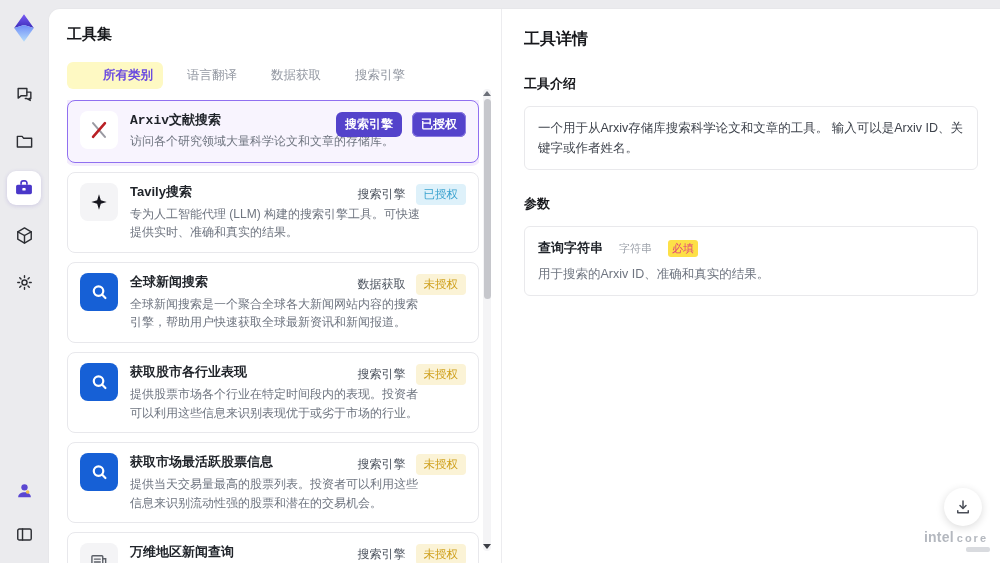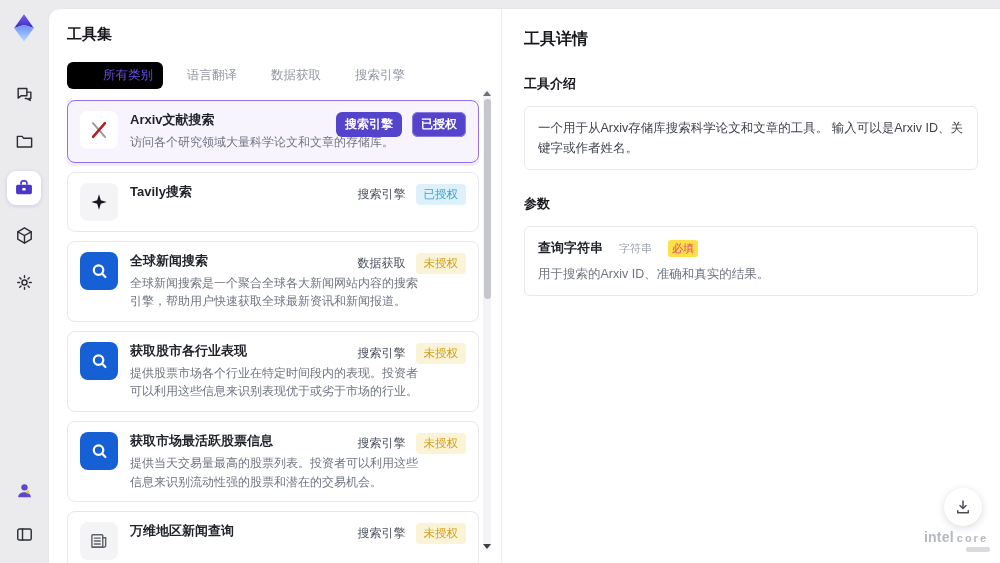--- a/index.html
+++ b/index.html
@@ -17,25 +17,25 @@
 
   
   .main { position:absolute; left:48px; top:8px; right:0; bottom:0; background:#fff; border-top-left-radius:12px; border:1px solid #e7e7ea; border-right:none; border-bottom:none; display:flex; overflow:hidden; }
 
   
   .list-panel { width:452px; flex-shrink:0; position:relative; }
   .list-inner { padding:16px 0 0 18px; }
   .list-title { font-size:15px; font-weight:bold; color:#17181c; }
   .tabs { display:flex; gap:14px; align-items:center; margin-top:18px; }
   .tab { font-size:12.5px; color:#9297a1; padding:5px 10px; border-radius:6px; cursor:pointer; white-space:nowrap; }
-  .tab.active { background:#000000; color:#6a4be0; font-weight:normal;padding-left:36px; }
+  .tab.active { background:#fef9c3; color:#6a4be0; font-weight:bold;padding-left:36px; }
   .cards { margin-top:11px; width:412px; height:476px; overflow:hidden; display:flex; flex-direction:column; gap:9px; }
 
   .tool-card { position:relative; border:1px solid #e8e8ec; border-radius:8px; background:#fff; padding:10px 12px; display:flex; gap:12px; cursor:pointer; flex-shrink:0; }
-  .tool-card.selected { border:1.5px solid #9070f0; background:#f8f4fe; box-shadow:0 0 0 3px #f3ecfd; }
+  .tool-card.selected { border:1.5px solid #9070f0; background:#f8f4fe; box-shadow:0 0 0 3px #f3ecfd;font-family:Liberation Mono, monospace; }
   .tool-icon { width:38px; height:38px; border-radius:8px; background:#f4f4f6; display:flex; align-items:center; justify-content:center; flex-shrink:0; overflow:hidden; }
   .selected .tool-icon { background:#fff; }
   .tool-icon.icon-globalnews, .tool-icon.icon-stock { background:#1660d6; }
   .tool-body { width:296px; }
   .tool-name { font-size:13px; font-weight:bold; color:#1f2329; max-width:230px; }
   .tool-desc { font-size:12px; color:#6f7580; line-height:1.55; margin-top:4px; }
   .tool-tags { position:absolute; top:11px; right:12px; display:flex; gap:10px; align-items:center; }
   .tag-category { font-size:12px; color:#4d545f; white-space:nowrap; }
   .auth-badge { font-size:11.5px; padding:3px 8px; border-radius:4px; white-space:nowrap; }
   .auth-badge.yes { background:#def1fa; color:#3ba3cf; }
@@ -183,20 +183,21 @@
             </div>
           </div>
           <div class="tool-card">
             <span class="tool-icon icon-tavily">
               <svg width="20" height="20" viewBox="0 0 24 24">
                 <path d="M12 2.8l2.2 7L21.2 12l-7 2.2-2.2 7-2.2-7-7-2.2 7-2.2z" fill="#17171f"></path>
               </svg>
             </span>
             <div class="tool-body">
               <div class="tool-name">Tavily搜索</div>
+              <div class="tool-desc">专为人工智能代理 (LLM) 构建的搜索引擎工具。可快速提供实时、准确和真实的结果。</div>
             </div>
             <div class="tool-tags">
               <span class="tag-category">搜索引擎</span>
               <span class="auth-badge yes">已授权</span>
             </div>
           </div>
           <div class="tool-card">
             <span class="tool-icon icon-globalnews">
               <svg width="22" height="22" viewBox="0 0 24 24" fill="none" stroke="#fff" stroke-width="2.4" stroke-linecap="round">
                 <circle cx="11.5" cy="11" r="5.2"></circle>

